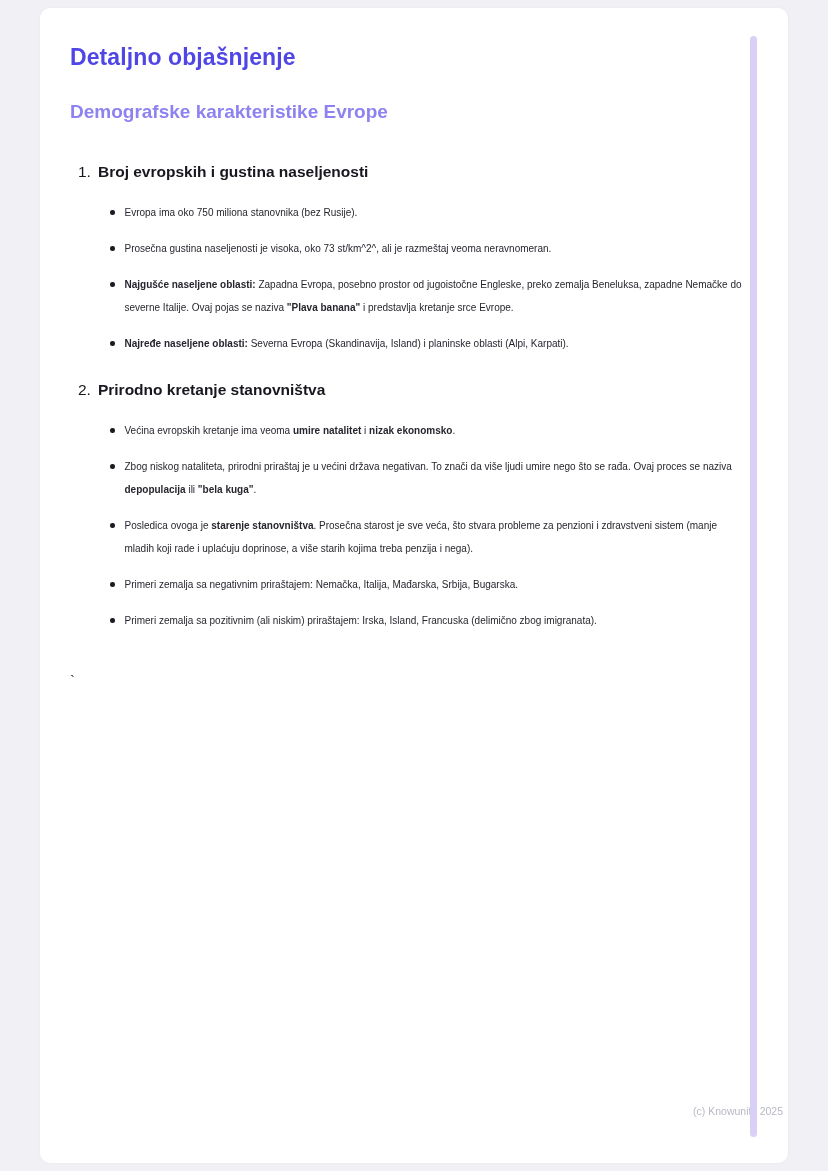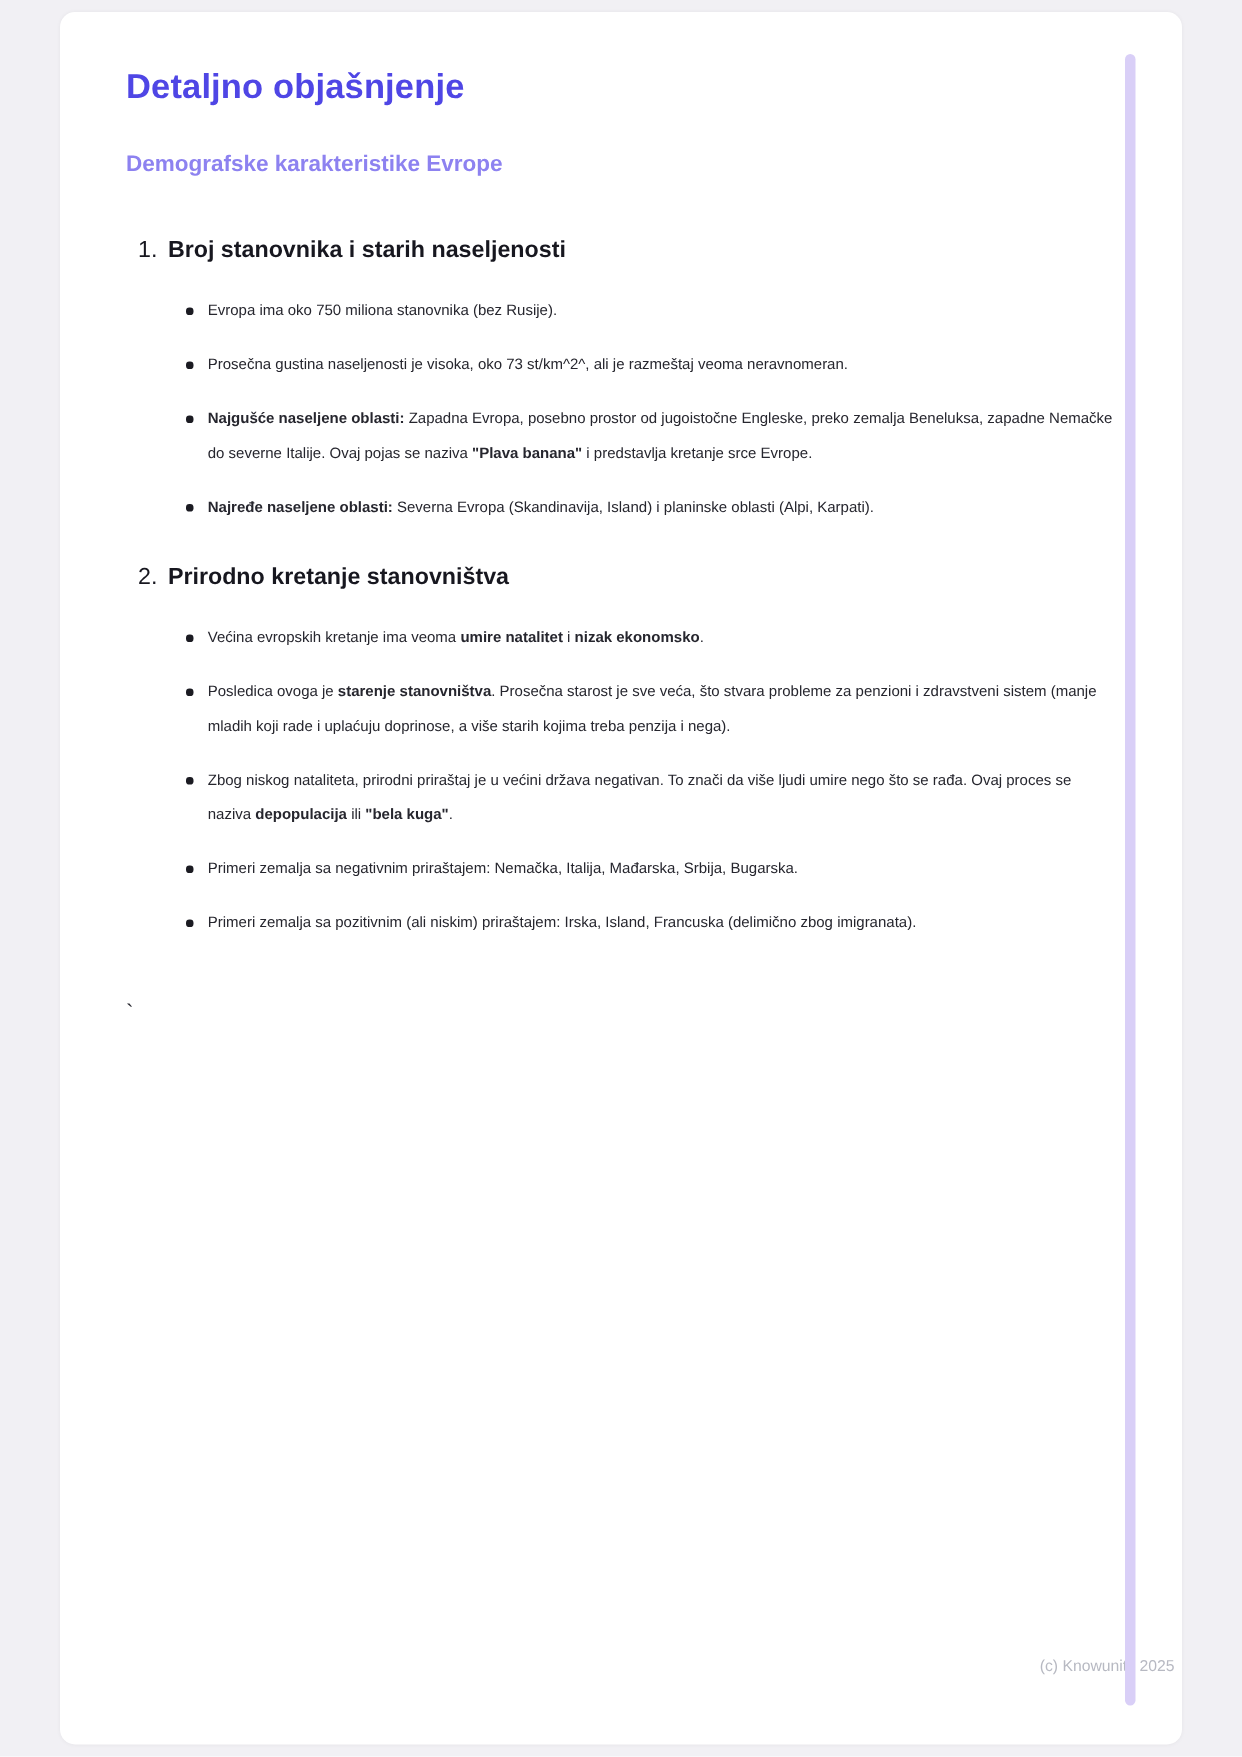--- a/index.html
+++ b/index.html
@@ -13,30 +13,30 @@
   .page {
     position: relative;
     width: 748px;
     margin: 8px 40px;
     min-height: 1155px;
     background: #ffffff;
     border-radius: 10px;
     box-shadow: 0 0 3px rgba(0,0,0,0.05);
     overflow: hidden;
   }
-  .content { padding: 36px 46px 0 44px; }
+  .content { padding: 36px 46px 0 30px; }
   .doc-title {
     font-size: 23px;
     font-weight: 700;
     letter-spacing: 0.1px;
     color: var(--accent, #4f46e5);
     margin-bottom: 30px;
   }
   .doc-subtitle {
-    font-size: 15px;
+    font-size: 19px;
     font-weight: 700;
     color: var(--subtitle, #8d82f0);
     margin-bottom: 38px;
   }
   .section-heading {
     display: flex;
     gap: 7px;
     font-size: 15.5px;
     font-weight: 700;
     color: #17171f;
@@ -92,21 +92,21 @@
 
 <div class="page">
   <div class="content">
 
     <h1 class="doc-title">Detaljno objašnjenje</h1>
     <h2 class="doc-subtitle">Demografske karakteristike Evrope</h2>
 
     <section>
       <div class="section-heading">
         <span class="section-number">1.</span>
-        <span class="section-title">Broj stanovnika i starih naseljenosti</span>
+        <span class="section-title">Broj evropskih i gustina naseljenosti</span>
       </div>
       <ul class="bullets">
         <li class="bullet">
           <span class="dot"></span>
           <span class="bullet-text"><span>Evropa ima oko 750 miliona stanovnika (bez Rusije).</span></span>
         </li>
         <li class="bullet">
           <span class="dot"></span>
           <span class="bullet-text"><span>Prosečna gustina naseljenosti je visoka, oko 73 st/km^2^, ali je razmeštaj veoma neravnomeran.</span></span>
         </li>
@@ -126,25 +126,25 @@
         <span class="section-number">2.</span>
         <span class="section-title">Prirodno kretanje stanovništva</span>
       </div>
       <ul class="bullets">
         <li class="bullet">
           <span class="dot"></span>
           <span class="bullet-text"><span>Većina evropskih kretanje ima veoma </span><span class="b">umire natalitet</span><span> i </span><span class="b">nizak ekonomsko</span><span>.</span></span>
         </li>
         <li class="bullet">
           <span class="dot"></span>
-          <span class="bullet-text"><span>Posledica ovoga je </span><span class="b">starenje stanovništva</span><span>. Prosečna starost je sve veća, što stvara probleme za penzioni i zdravstveni sistem (manje mladih koji rade i uplaćuju doprinose, a više starih kojima treba penzija i nega).</span></span>
+          <span class="bullet-text"><span>Zbog niskog nataliteta, prirodni priraštaj je u većini država negativan. To znači da više ljudi umire nego što se rađa. Ovaj proces se naziva </span><span class="b">depopulacija</span><span> ili </span><span class="b">"bela kuga"</span><span>.</span></span>
         </li>
         <li class="bullet">
           <span class="dot"></span>
-          <span class="bullet-text"><span>Zbog niskog nataliteta, prirodni priraštaj je u većini država negativan. To znači da više ljudi umire nego što se rađa. Ovaj proces se naziva </span><span class="b">depopulacija</span><span> ili </span><span class="b">"bela kuga"</span><span>.</span></span>
+          <span class="bullet-text"><span>Posledica ovoga je </span><span class="b">starenje stanovništva</span><span>. Prosečna starost je sve veća, što stvara probleme za penzioni i zdravstveni sistem (manje mladih koji rade i uplaćuju doprinose, a više starih kojima treba penzija i nega).</span></span>
         </li>
         <li class="bullet">
           <span class="dot"></span>
           <span class="bullet-text"><span class="i">Primeri zemalja sa negativnim priraštajem:</span><span> Nemačka, Italija, Mađarska, Srbija, Bugarska.</span></span>
         </li>
         <li class="bullet">
           <span class="dot"></span>
           <span class="bullet-text"><span class="i">Primeri zemalja sa pozitivnim (ali niskim) priraštajem:</span><span> Irska, Island, Francuska (delimično zbog imigranata).</span></span>
         </li>
       </ul>

